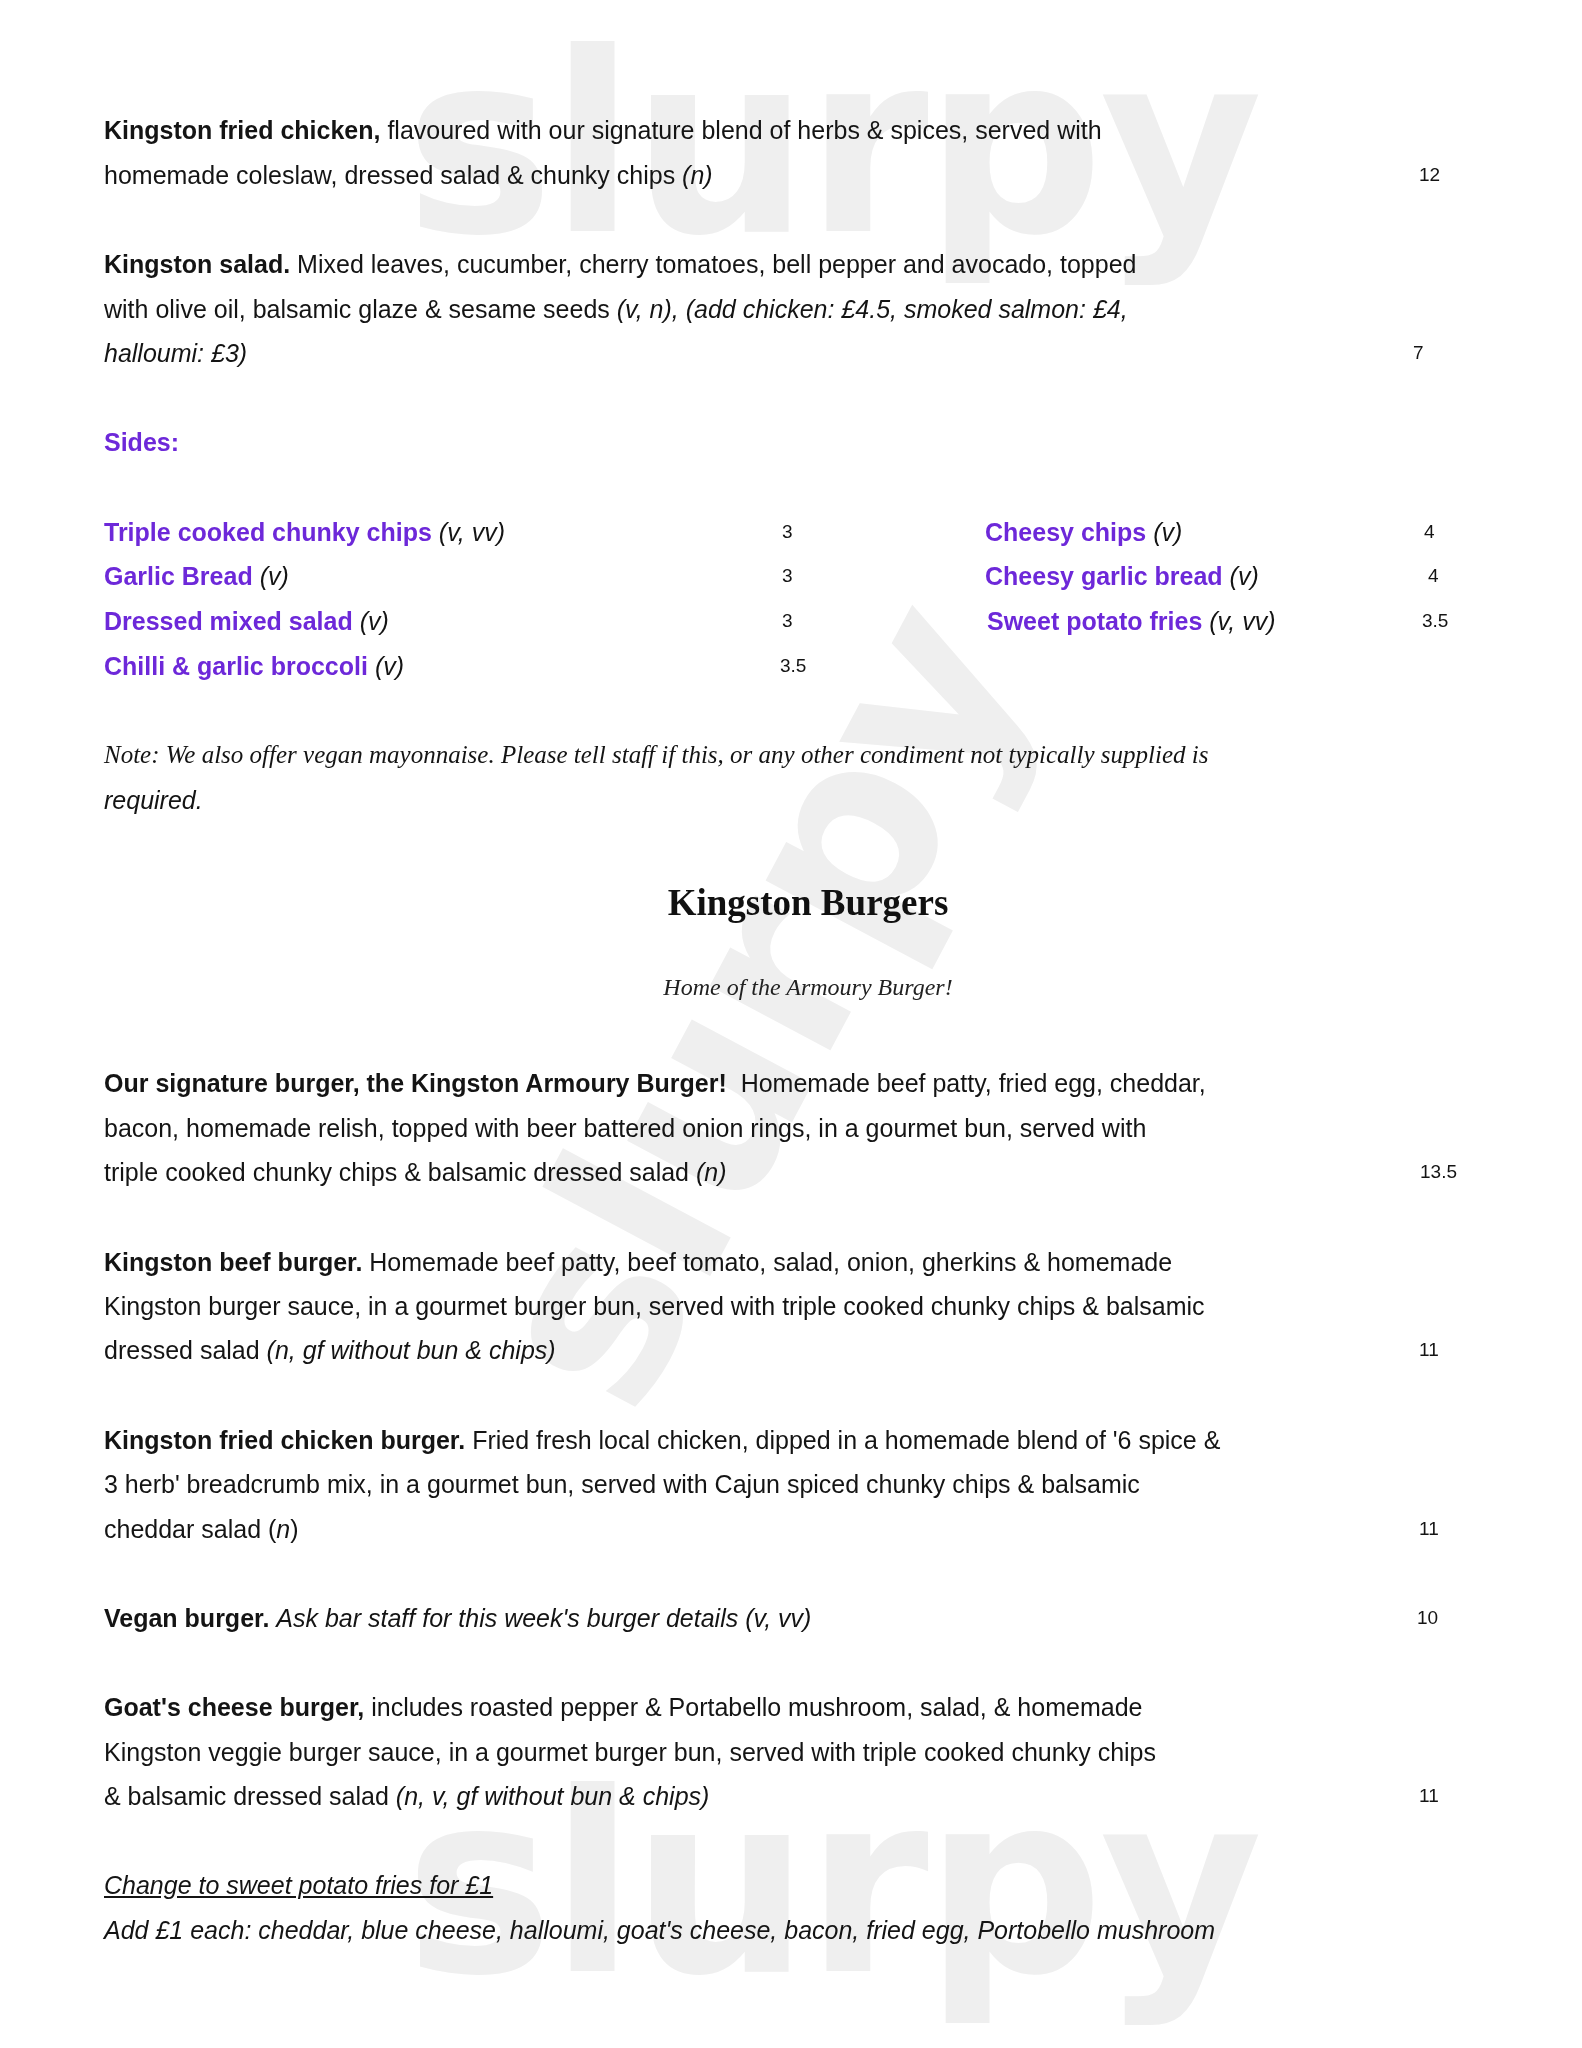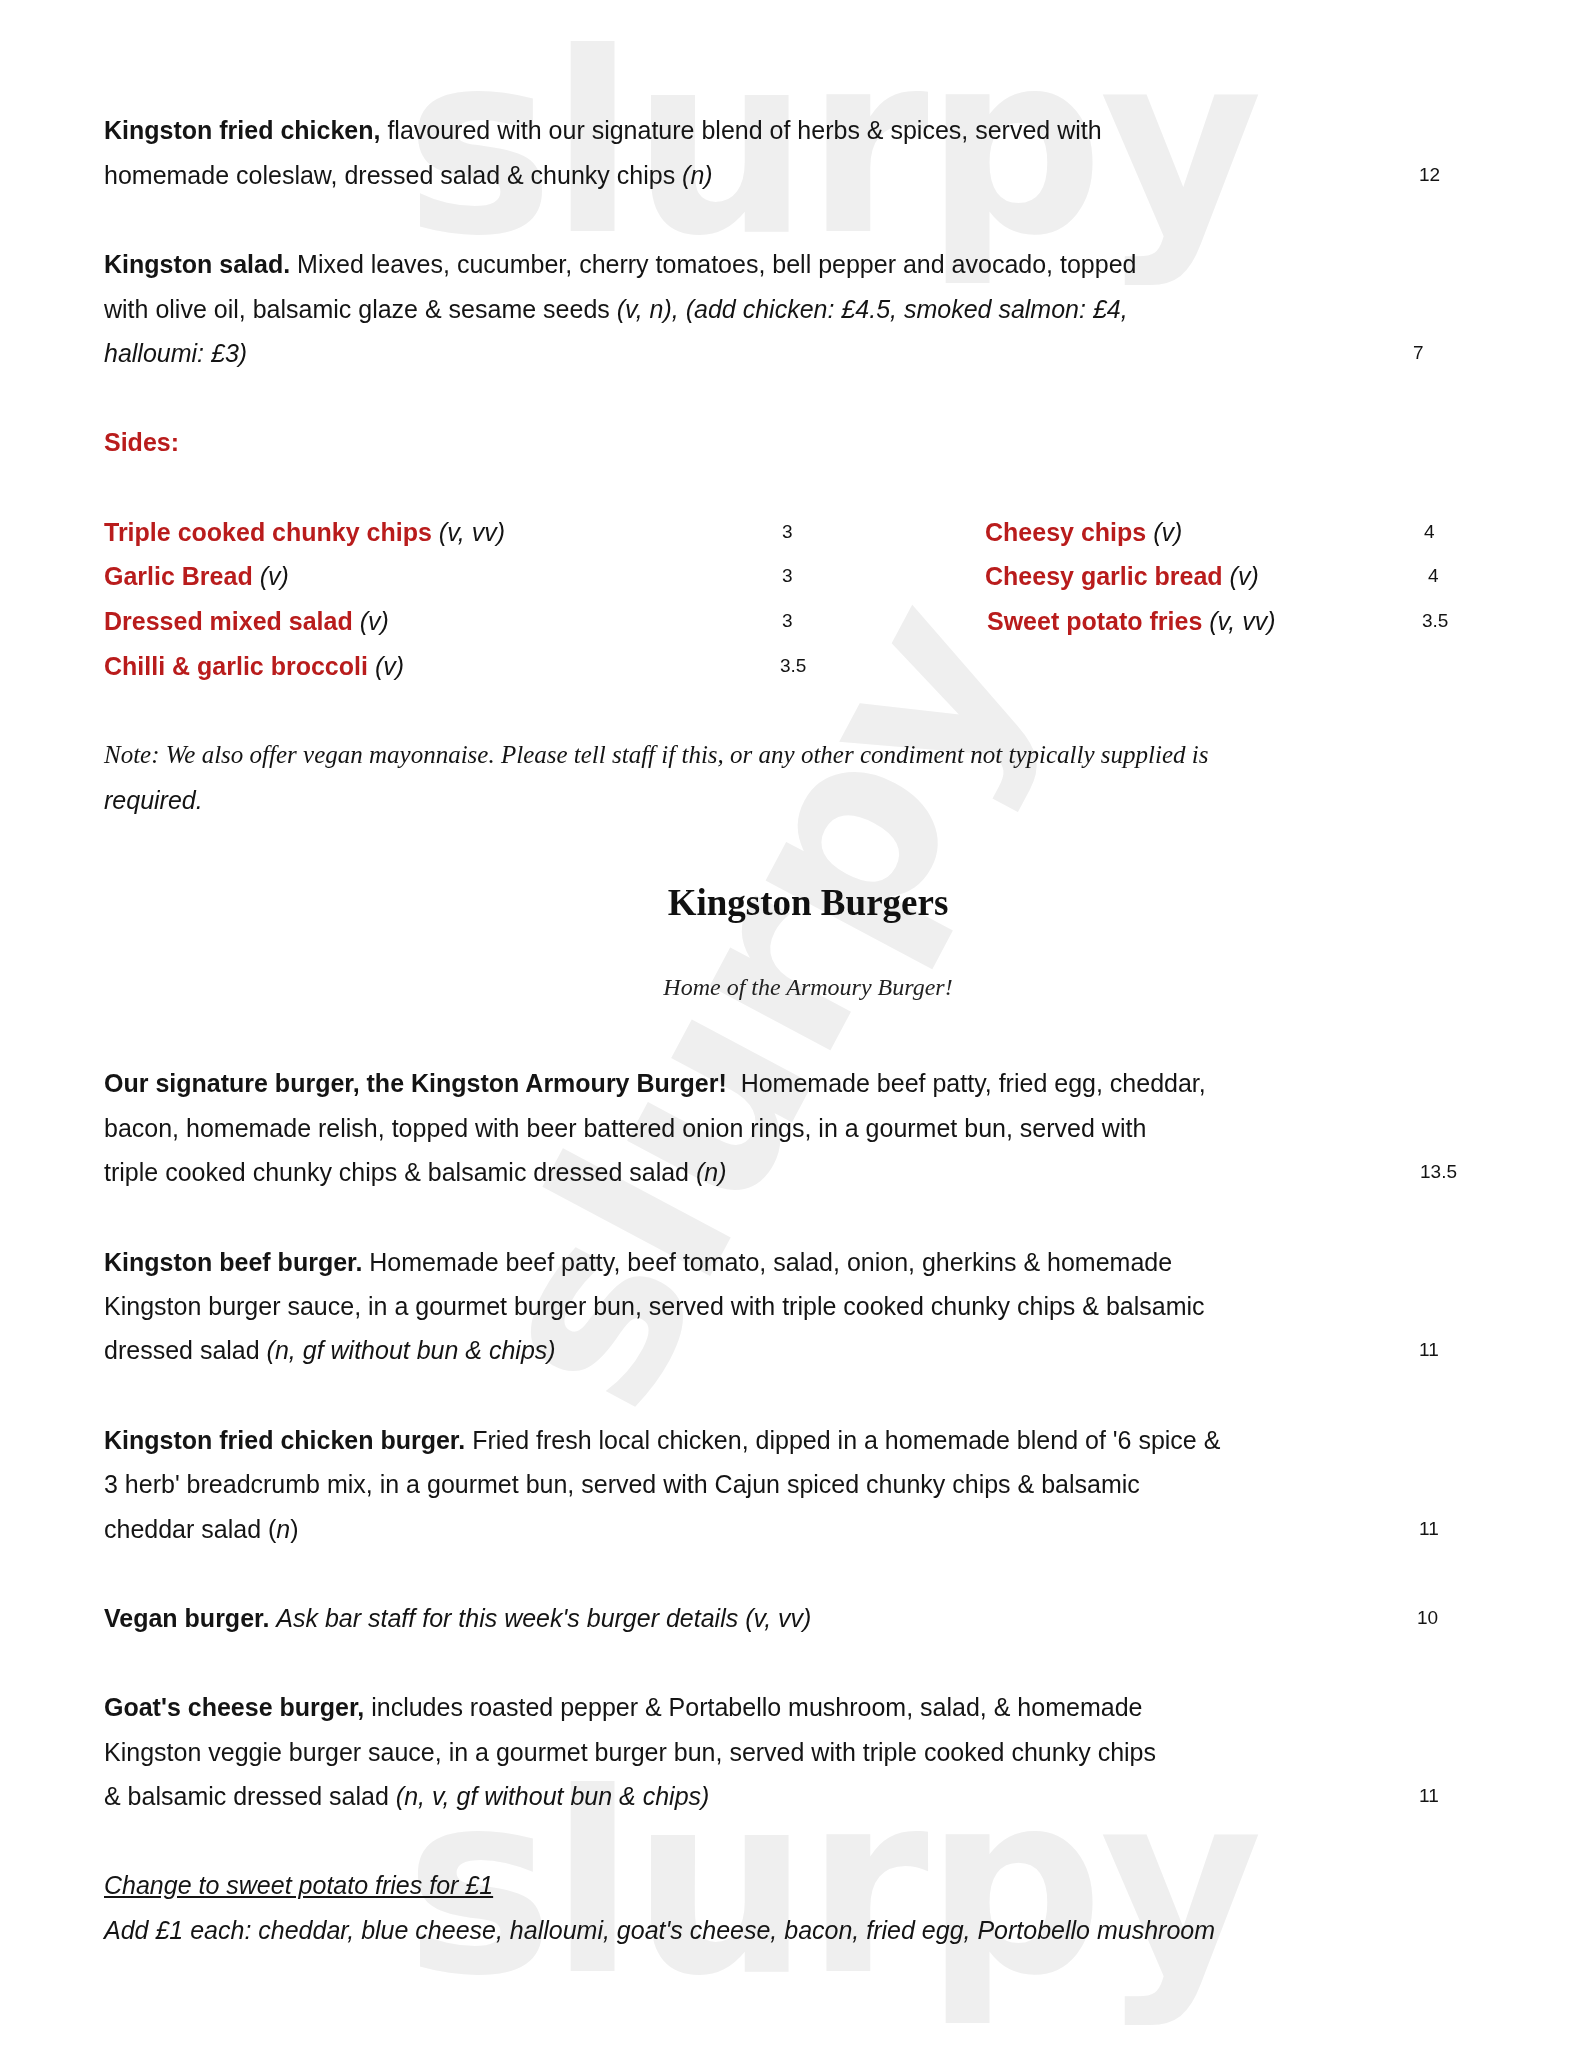--- a/index.html
+++ b/index.html
@@ -49,21 +49,21 @@
       position: absolute;
       left: 104px;
       font-size: 25px;
       line-height: 30px;
       height: 30px;
       white-space: nowrap;
       z-index: 1;
       margin-top: -15px;
     }
     .b { font-weight: bold; }
-    .sb { font-weight: bold; color: #b91c1c; }
+    .sb { font-weight: bold; color: #6d28d9; }
     .i { font-style: italic; }
     .price {
       position: absolute;
       font-size: 19px;
       line-height: 30px;
       height: 30px;
       margin-top: -15px;
       white-space: nowrap;
       z-index: 1;
     }

